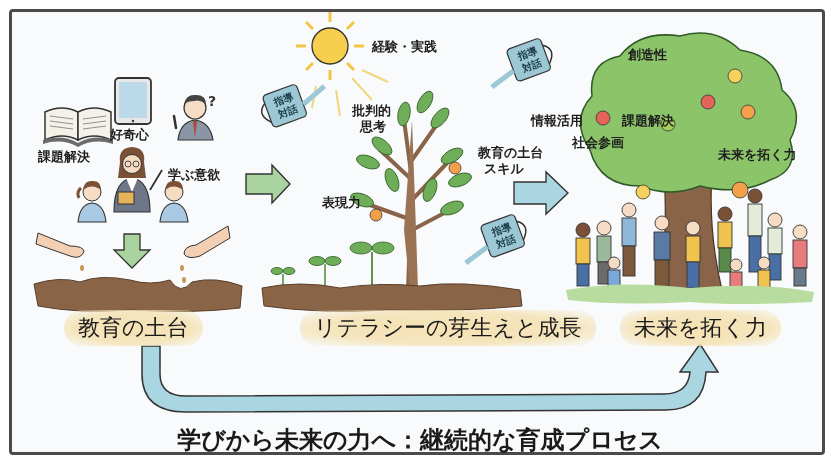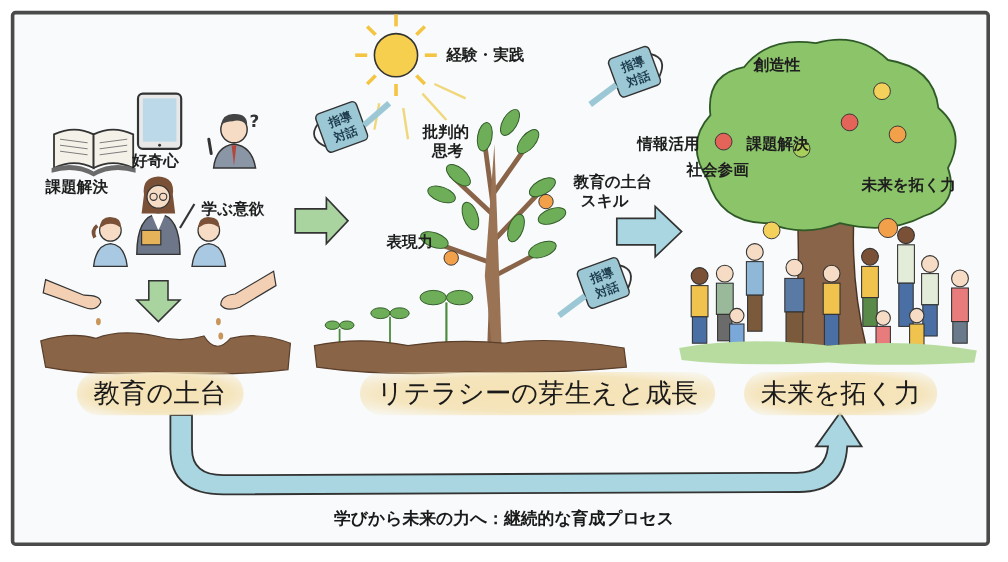--- a/index.html
+++ b/index.html
@@ -5,21 +5,21 @@
   html, body { margin: 0; padding: 0; background: #ffffff; }
   body { width: 840px; height: 468px; overflow: hidden; position: relative;
          font-family: "DejaVu Sans", "Liberation Sans", sans-serif; }
   .frame { position: absolute; left: 9px; top: 9px; width: 816px; height: 446px;
            border: 3px solid #4a4a4a; border-radius: 4px; background: #f8fafb; box-sizing: border-box; }
   .label { position: absolute; font-weight: bold; color: #1e1e1e; white-space: nowrap; font-size: 13px; line-height: 1.15; }
   .stage-badge { position: absolute; font-weight: normal; font-size: 22px; color: #1a1a1a;
                  padding: 3px 14px; border-radius: 18px; white-space: nowrap;
                  background: radial-gradient(ellipse at center, #f6e2b4 0%, #f5e5bd 60%, rgba(245,229,189,0) 100%); }
   .footer { position: absolute; left: 0; width: 840px; top: 424px; text-align: center;
-            font-weight: bold; font-size: 14px; color: #1a1a1a; }
+            font-weight: bold; font-size: 24px; color: #1a1a1a; }
   svg { position: absolute; left: 0; top: 0; }
   .can-text { font-weight: bold; font-size: 10px; fill: #1d3b4a; }
 </style>
 </head>
 <body>
 
 <div class="frame"></div>
 
 <svg width="840" height="468" viewBox="0 0 840 468">
 

